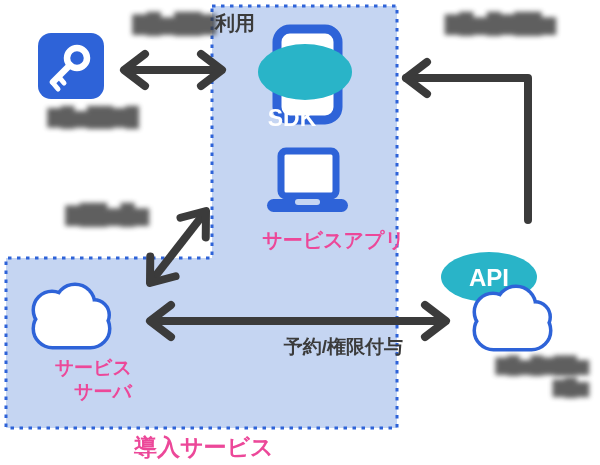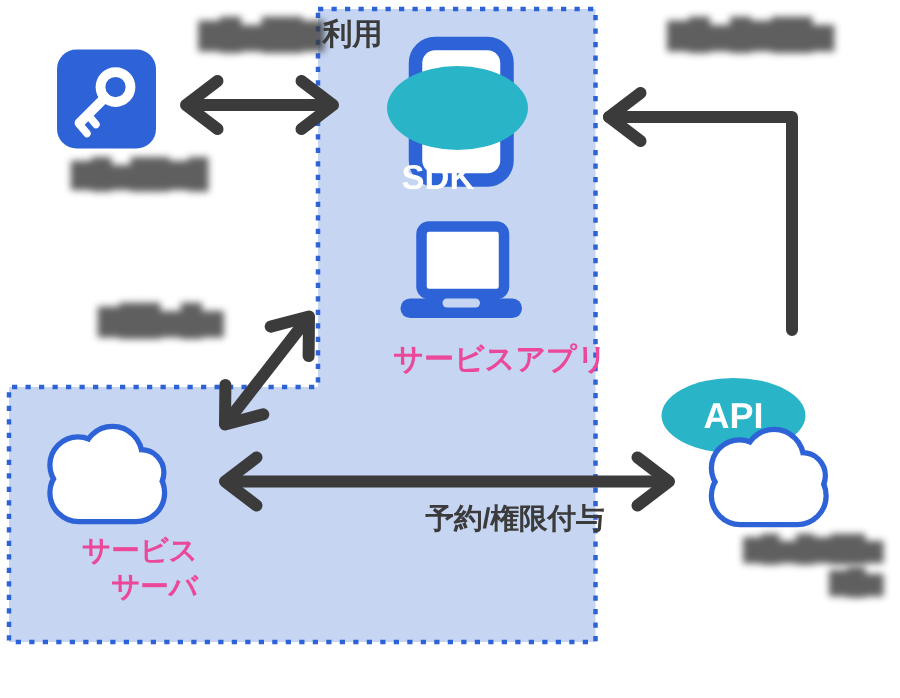--- a/index.html
+++ b/index.html
@@ -119,14 +119,15 @@
     <span>サーバ</span>
   </div>
 
   <div class="lbl dark center" style="left:203px;top:336px;width:200px;font-size:19px;">予約/権限付与</div>
 
   <div class="lbl center" style="left:438px;top:355px;width:150px;font-size:17px;line-height:22px;">
     <span class="redacted">▇█▆█▇██▆</span><br>
     <span class="redacted">▇█▆</span>
   </div>
 
+  <div class="lbl blue" style="left:134px;top:434px;font-size:23px;">導入サービス</div>
 
 </div>
 
 </body></html>

